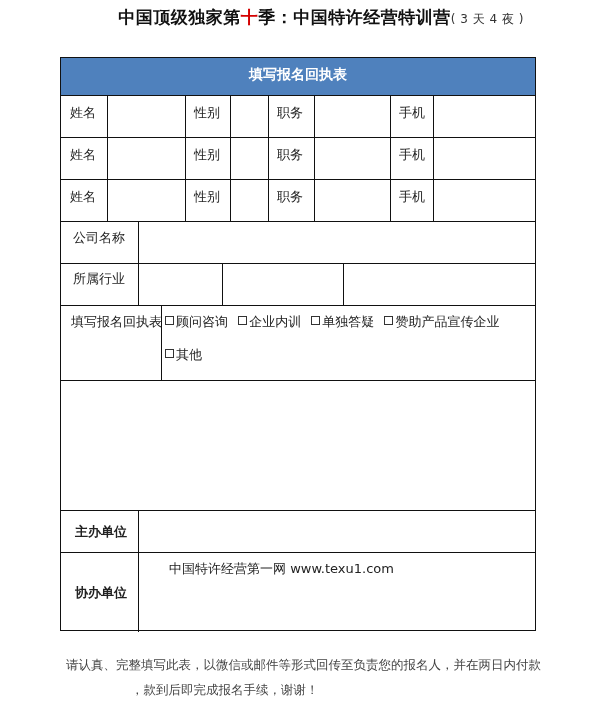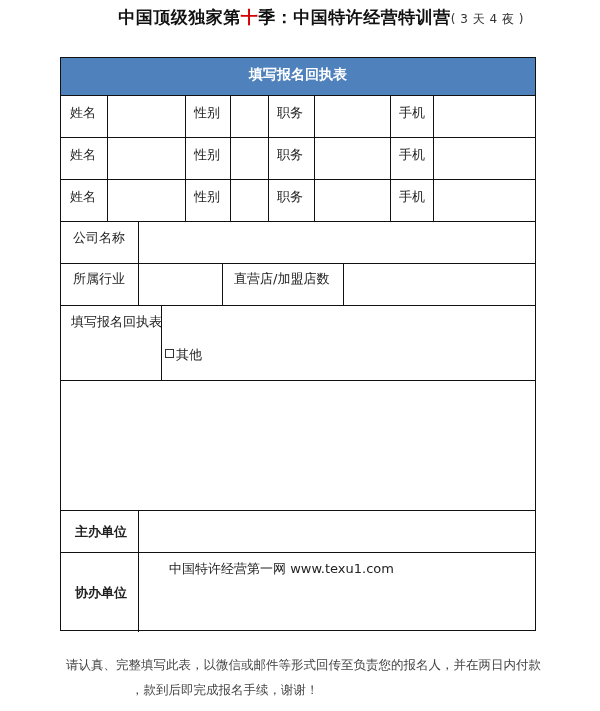--- a/index.html
+++ b/index.html
@@ -83,24 +83,29 @@
   <span class="lbl" style="left:216px; top:130px">职务</span>
   <div class="field" style="left:255px; top:124px; width:73px; height:40px"></div>
   <span class="lbl" style="left:338px; top:130px">手机</span>
   <div class="field" style="left:374px; top:124px; width:100px; height:40px"></div>
 
   <span class="lbl" style="left:12px; top:171px">公司名称</span>
   <div class="field" style="left:79px; top:165px; width:395px; height:40px"></div>
 
   <span class="lbl" style="left:12px; top:212px">所属行业</span>
   <div class="field" style="left:79px; top:207px; width:81px; height:40px"></div>
-  <span class="lbl" style="left:173px; top:212px">直营店/加盟店数</span>
   <div class="field" style="left:284px; top:207px; width:190px; height:40px"></div>
 
   <span class="lbl" style="left:10px; top:255px">填写报名回执表</span>
+  <div class="lbl" style="left:104px; top:255px">
+    <span class="opt"><span class="box"></span><span>顾问咨询</span></span>
+    <span class="opt"><span class="box"></span><span>企业内训</span></span>
+    <span class="opt"><span class="box"></span><span>单独答疑</span></span>
+    <span class="opt"><span class="box"></span><span>赞助产品宣传企业</span></span>
+  </div>
   <div class="lbl" style="left:104px; top:288px">
     <span class="opt"><span class="box"></span><span>其他</span></span>
   </div>
 
   <div class="field" style="left:2px; top:348px; width:472px; height:102px"></div>
 
   <span class="lbl bold" style="left:14px; top:465px">主办单位</span>
 
   <span class="lbl bold" style="left:14px; top:526px">协办单位</span>
   <span class="lbl" style="left:108px; top:502px">中国特许经营第一网 www.texu1.com</span>

